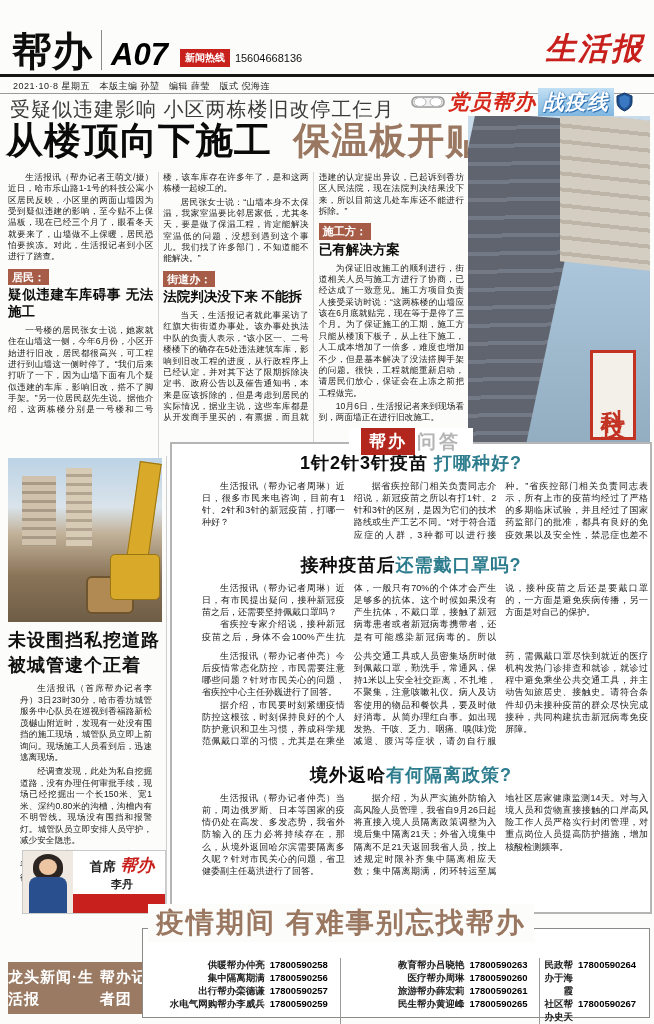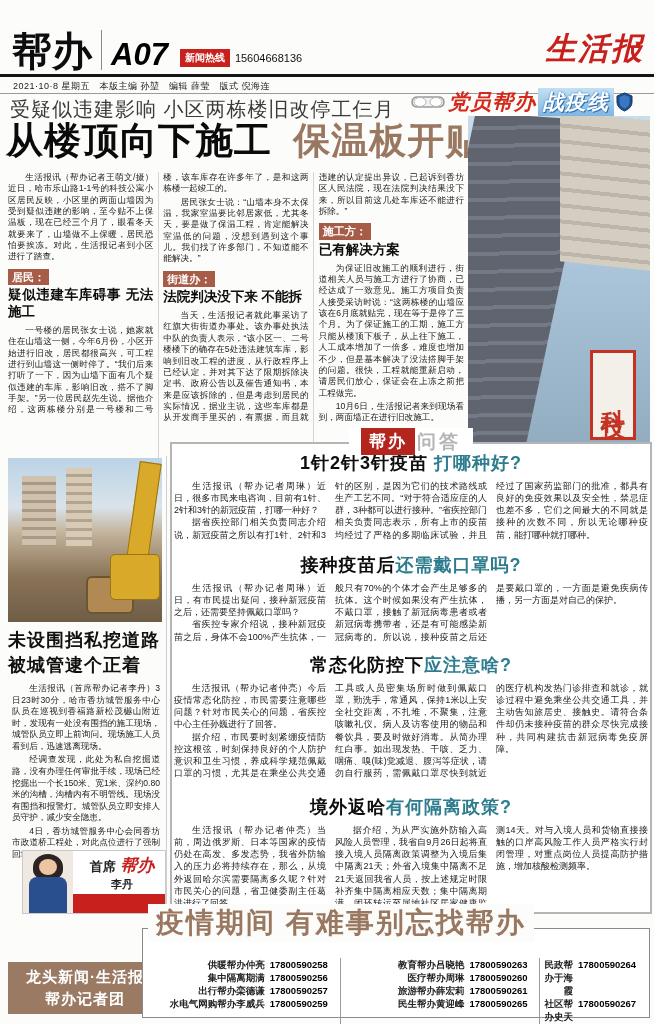--- a/index.html
+++ b/index.html
@@ -60,45 +60,45 @@
       background:repeating-linear-gradient(180deg,#d8cbb6 0 6px,#b2a490 6px 9px);}
   .exc-arm{position:absolute;right:8px;top:4px;width:20px;height:110px;background:#d9a92a;border:1px solid #9a7513;
       transform:rotate(8deg);}
   .exc-cab{position:absolute;right:2px;top:96px;width:48px;height:44px;background:#d9a92a;border:1px solid #9a7513;
       border-radius:5px;}
   .exc-bucket{position:absolute;right:28px;top:118px;width:44px;height:34px;background:#b08a52;border-radius:6px;
       border:2px solid #6e5530;}
   .left-story{position:absolute;left:8px;top:628px;width:156px;}
   .left-title{font-size:18px;font-weight:bold;line-height:1.4;color:#111;letter-spacing:1px;}
   .left-body{margin-top:5px;font-size:8.6px;line-height:1.34;text-align:justify;}
-  .left-body p{margin:0 4px 2px;text-indent:2em;}
+  .left-body p{margin:0 12px 2px;text-indent:2em;}
   .promo-card{position:absolute;left:22px;top:850px;width:142px;height:62px;border:1px solid #c9c9c9;
       background:#fff;display:flex;overflow:hidden;}
   .promo-photo{width:50px;background:linear-gradient(180deg,#efe9e1 0 100%);position:relative;flex:none;}
   .promo-hair{position:absolute;left:10px;top:3px;width:30px;height:26px;background:#2b2420;border-radius:50% 50% 40% 40%;}
   .promo-face{position:absolute;left:16px;top:8px;width:18px;height:16px;background:#edc5a2;border-radius:50%;}
   .promo-blazer{position:absolute;left:6px;top:26px;width:38px;height:36px;background:#2a4f8f;border-radius:8px 8px 0 0;}
   .promo-right{flex:1;text-align:center;padding-top:3px;}
   .promo-t-black{font-size:13px;font-weight:bold;color:#222;}
   .promo-t-red{font-size:17px;font-weight:bold;font-style:italic;color:#c8201d;font-family:"Liberation Serif",serif;}
   .promo-name{font-size:11px;font-weight:bold;color:#222;}
   .promo-phone{background:#c8201d;color:#fff;font-size:16px;font-weight:bold;margin-top:2px;padding:18px 0;}
   .footer-logo{position:absolute;left:8px;top:962px;width:154px;height:52px;background:#9a7a63;color:#fff;
-      display:flex;flex-direction:column;justify-content:center;align-items:center;font-weight:bold;
+      display:flex;flex-direction:row;justify-content:center;align-items:center;font-weight:bold;
       font-size:15px;line-height:1.5;letter-spacing:1px;clip-path:polygon(0 0,100% 0,92% 100%,0 100%);}
   
   .qa-box{position:absolute;left:170px;top:442px;width:478px;height:468px;border:2px solid #b5b5b5;background:#fff;}
   .qa-header{position:absolute;top:-16px;left:50%;transform:translateX(-50%);background:#fff;padding:0 12px;
       display:flex;align-items:center;}
   .qa-header-red{background:#b3261e;color:#fff;font-size:17px;font-weight:bold;padding:2px 8px;letter-spacing:2px;}
   .qa-header-gray{color:#b5b5b5;font-size:19px;font-weight:bold;letter-spacing:3px;margin-left:2px;}
   .qa-item{padding:4px 2px 2px;}
   .qa-title{text-align:center;font-size:18px;font-weight:bold;margin:3px 0 5px;color:#0d0d0d;letter-spacing:1px;}
   .qa-title .teal{color:#2e7d8e;}
-  .qa-text{column-count:3;column-gap:9px;font-size:9px;line-height:1.35;text-align:justify;color:#1a1a1a;overflow:hidden;}
+  .qa-text{column-count:3;column-gap:9px;font-size:9px;line-height:1.35;text-align:justify;color:#1a1a1a;overflow:hidden;margin-left:28px;}
   .qa-text p{margin:0;text-indent:2em;}
   .h1{height:64px}.h2{height:62px}.h3{height:104px}.h4{height:88px}
   
   .bottom-box{position:absolute;left:142px;top:928px;width:506px;height:88px;border:1px solid #8a8a8a;background:#fff;}
   .banner{position:absolute;left:148px;top:904px;background:#fcfcfa;padding:0 8px;font-size:28px;font-weight:bold;
       color:#9a7760;letter-spacing:2px;white-space:nowrap;}
   .contacts{position:absolute;left:146px;top:958px;width:502px;display:flex;}
   .contact-group{display:flex;flex-direction:column;justify-content:flex-start;padding:0 4px;}
   .g1{flex:0 0 37%;}.g2{flex:0 0 38%;border-left:1px solid #9a9a9a;}.g3{flex:1;border-left:1px solid #9a9a9a;}
   .contact-row{display:flex;font-size:9.5px;font-weight:bold;line-height:1.38;}
@@ -235,23 +235,20 @@
       <div class="qa-title">
         <span>接种疫苗后</span><span class="teal">还需戴口罩吗?</span>
       </div>
       <div class="qa-text h2">
         <p>生活报讯（帮办记者周琳）近日，有市民提出疑问，接种新冠疫苗之后，还需要坚持佩戴口罩吗？</p>
         <p>省疾控专家介绍说，接种新冠疫苗之后，身体不会100%产生抗体，一般只有70%的个体才会产生足够多的抗体。这个时候如果没有产生抗体，不戴口罩，接触了新冠病毒患者或者新冠病毒携带者，还是有可能感染新冠病毒的。所以说，接种疫苗之后还是要戴口罩的，一方面是避免疾病传播，另一方面是对自己的保护。</p>
       </div>
     </div>
 
     <div class="qa-item">
-      <div class="qa-title">
-        <span>常态化防控下</span><span class="teal">应注意啥?</span>
-      </div>
       <div class="qa-text h3">
         <p>生活报讯（帮办记者仲亮）今后疫情常态化防控，市民需要注意哪些问题？针对市民关心的问题，省疾控中心主任孙巍进行了回答。</p>
         <p>据介绍，市民要时刻紧绷疫情防控这根弦，时刻保持良好的个人防护意识和卫生习惯，养成科学规范佩戴口罩的习惯，尤其是在乘坐公共交通工具或人员密集场所时做到佩戴口罩，勤洗手，常通风，保持1米以上安全社交距离，不扎堆，不聚集，注意咳嗽礼仪。病人及访客使用的物品和餐饮具，要及时做好消毒。从简办理红白事。如出现发热、干咳、乏力、咽痛、嗅(味)觉减退、腹泻等症状，请勿自行服药，需佩戴口罩尽快到就近的医疗机构发热门诊排查和就诊，就诊过程中避免乘坐公共交通工具，并主动告知旅居史、接触史。请符合条件却仍未接种疫苗的群众尽快完成接种，共同构建抗击新冠病毒免疫屏障。</p>
       </div>
     </div>
 
     <div class="qa-item">
       <div class="qa-title">
         <span>境外返哈</span><span class="teal">有何隔离政策?</span>
       </div>

